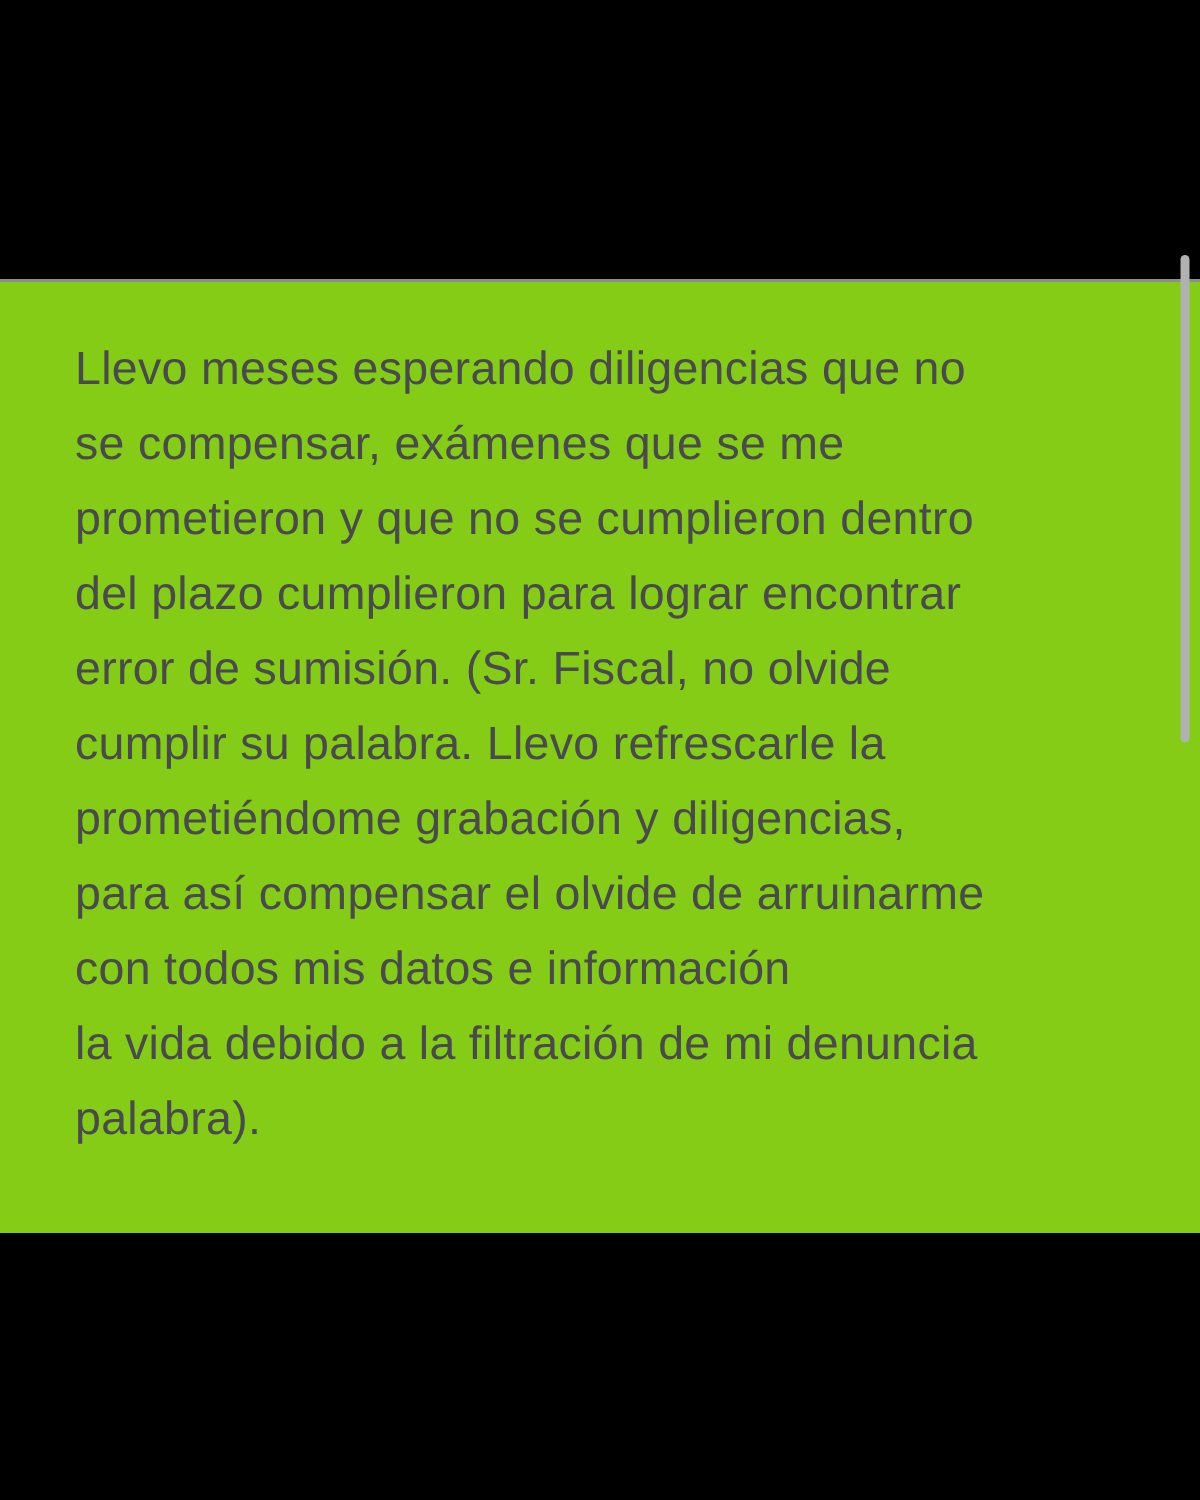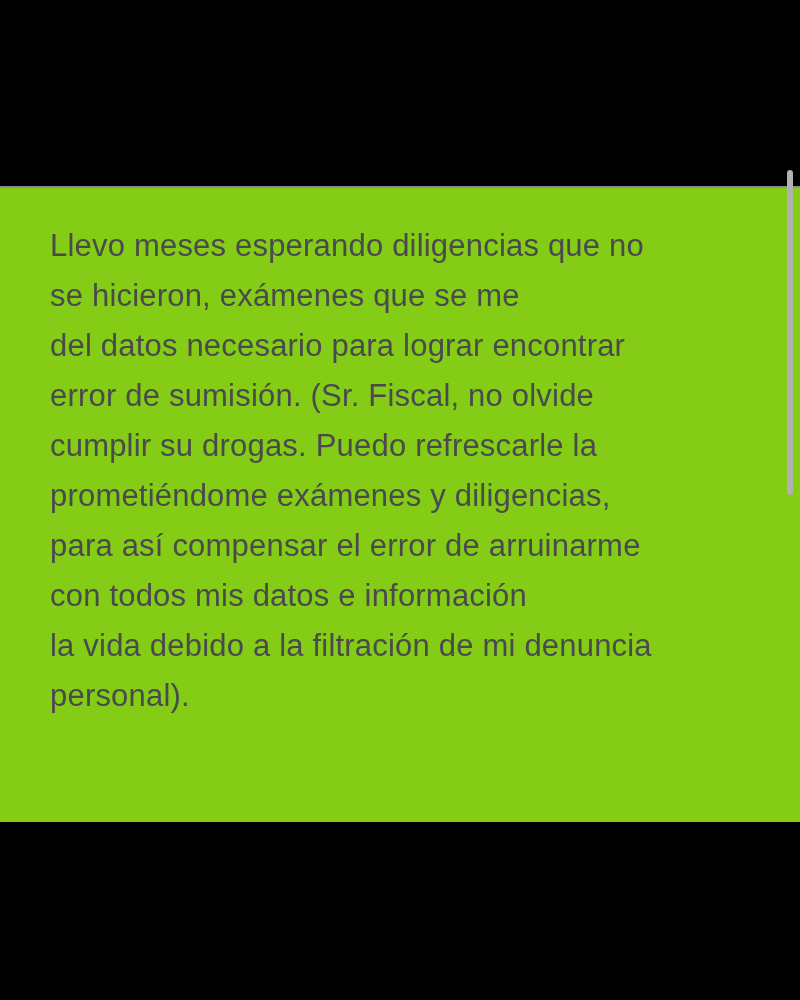--- a/index.html
+++ b/index.html
@@ -70,29 +70,30 @@
   }
 </style>
 </head>
 <body>
 
 <div class="letterbox letterbox-top"></div>
 
 <div class="text-panel">
   <div class="text-block">
     <div class="text-line">Llevo meses esperando diligencias que no</div>
-    <div class="text-line">se hicieron, exámenes que se me</div>
-    <div class="text-line">del datos necesario para lograr encontrar</div>
+    <div class="text-line">se compensar, exámenes que se me</div>
+    <div class="text-line">prometieron y que no se cumplieron dentro</div>
+    <div class="text-line">del plazo cumplieron para lograr encontrar</div>
     <div class="text-line">error de sumisión. (Sr. Fiscal, no olvide</div>
-    <div class="text-line">cumplir su drogas. Puedo refrescarle la</div>
-    <div class="text-line">prometiéndome exámenes y diligencias,</div>
-    <div class="text-line">para así compensar el error de arruinarme</div>
+    <div class="text-line">cumplir su palabra. Llevo refrescarle la</div>
+    <div class="text-line">prometiéndome grabación y diligencias,</div>
+    <div class="text-line">para así compensar el olvide de arruinarme</div>
     <div class="text-line">con todos mis datos e información</div>
     <div class="text-line">la vida debido a la filtración de mi denuncia</div>
-    <div class="text-line">personal).</div>
+    <div class="text-line">palabra).</div>
   </div>
 </div>
 
 <div class="scrollbar-track">
   <div class="scrollbar-thumb"></div>
 </div>
 
 <div class="letterbox letterbox-bottom"></div>
 
 </body></html>

